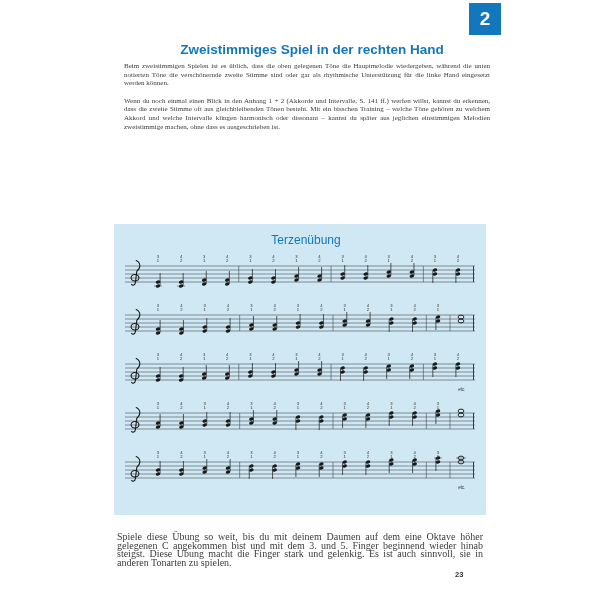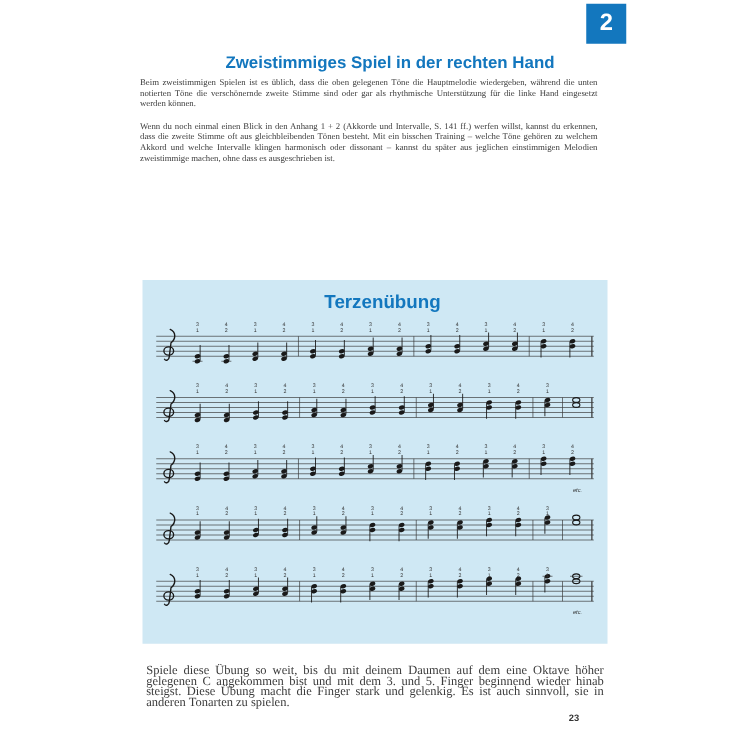--- a/index.html
+++ b/index.html
@@ -15,31 +15,31 @@
     background:#1377be;color:#fff;
     font-family:"Liberation Sans",sans-serif;font-weight:bold;font-size:19px;
     display:flex;align-items:center;justify-content:center;
   }
   .page-title{
     position:absolute;left:0;top:30px;width:600px;text-align:center;
     color:#1377be;font-family:"Liberation Sans",sans-serif;
     font-weight:bold;font-size:13.5px;margin:12px;
   }
   .body-text{
-    position:absolute;left:112px;top:62px;width:366px;
+    position:absolute;left:124px;top:62px;width:366px;
     font-size:7px;line-height:8.6px;color:#3b3b3b;text-align:justify;
   }
   .body-text p{margin:0 0 9px 0;}
   .exercise-box{
     position:absolute;left:114px;top:224px;width:372px;height:291px;
     background:#cfe8f4;
   }
   .exercise-title{
     text-align:center;padding-top:9px;color:#1377be;
-    font-family:"Liberation Sans",sans-serif;font-weight:bold;font-size:15px;padding-left:12px;
+    font-family:"Liberation Sans",sans-serif;font-weight:normal;font-size:12px;padding-left:12px;
   }
   #staves{margin-top:5px;}
   svg.staff{
     display:block;width:356px;height:48px;margin:1px auto 0 auto;
     font-family:"Liberation Sans",sans-serif;
   }
   .closing-text{
     position:absolute;left:117px;top:523px;width:366px;
     font-size:10px;line-height:8.6px;color:#3b3b3b;text-align:justify;
   }

